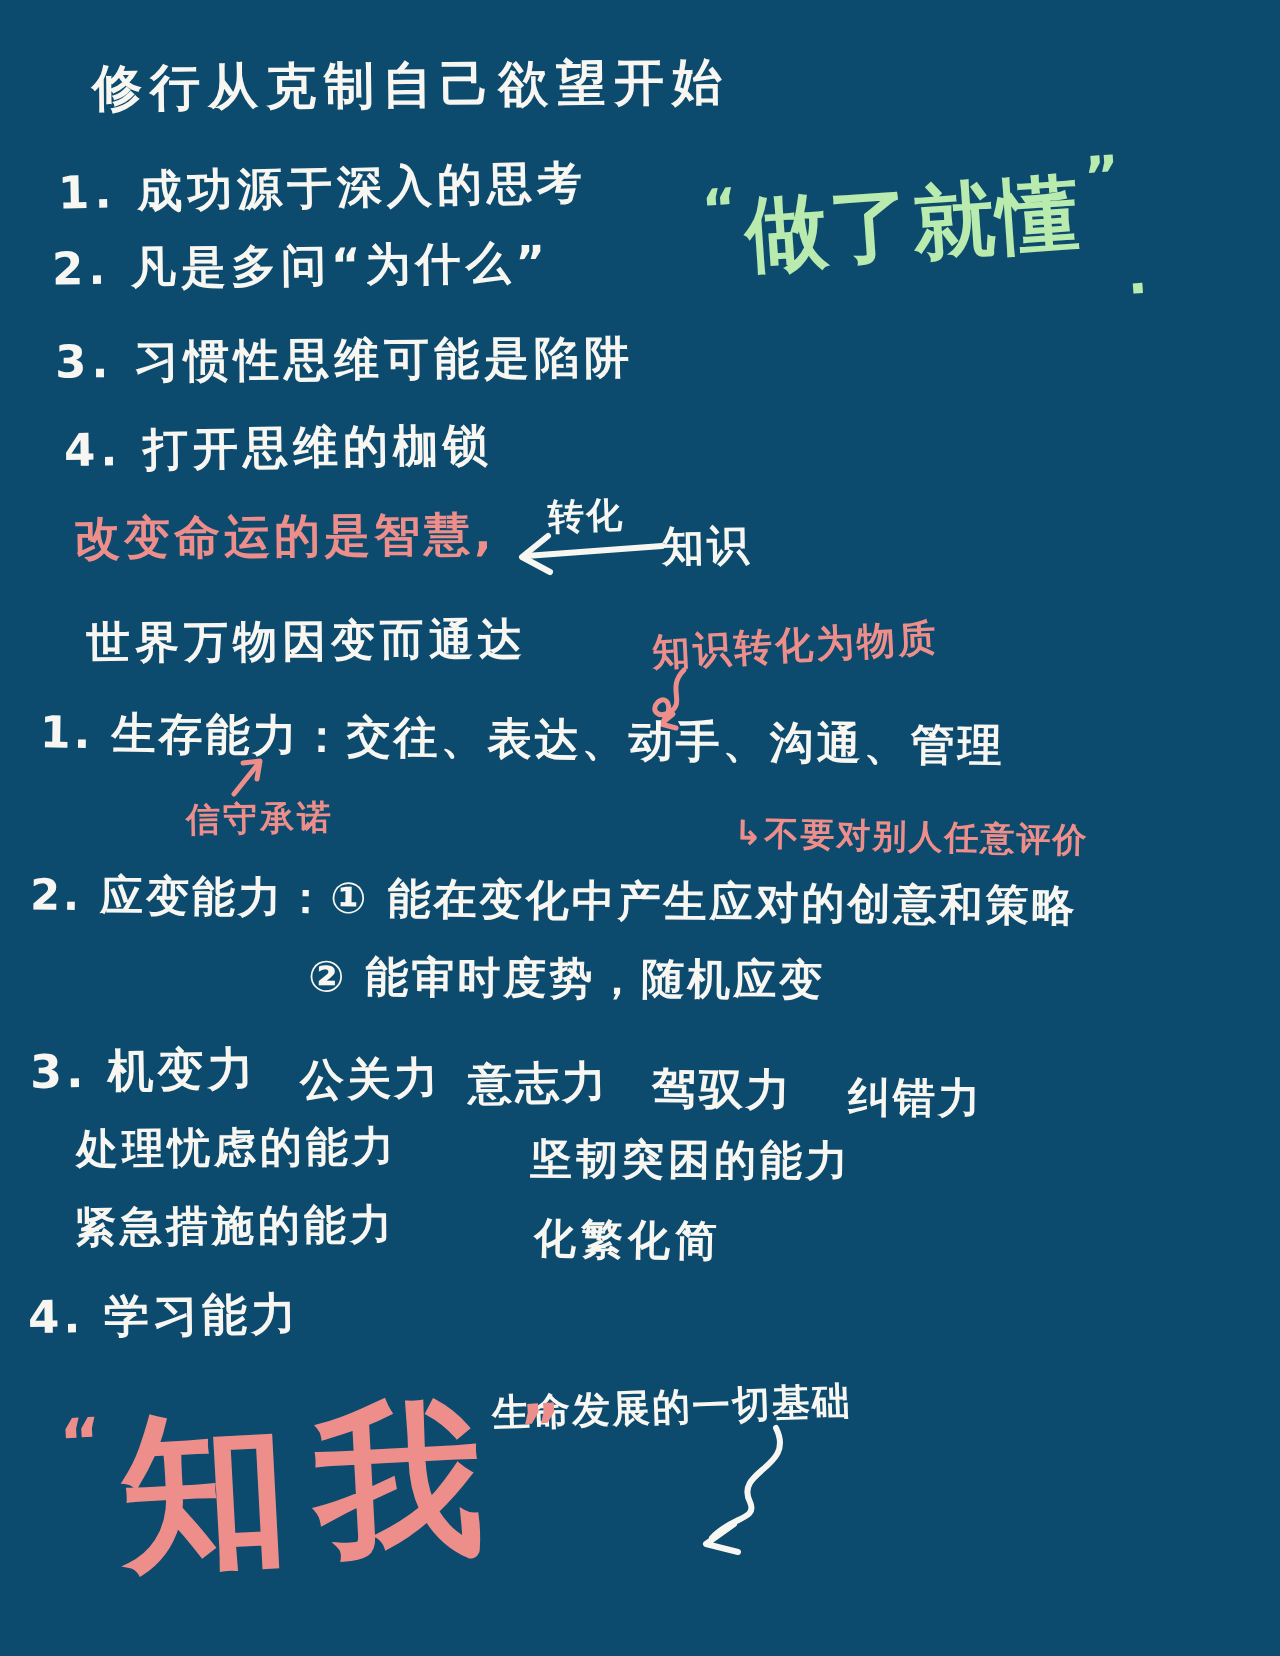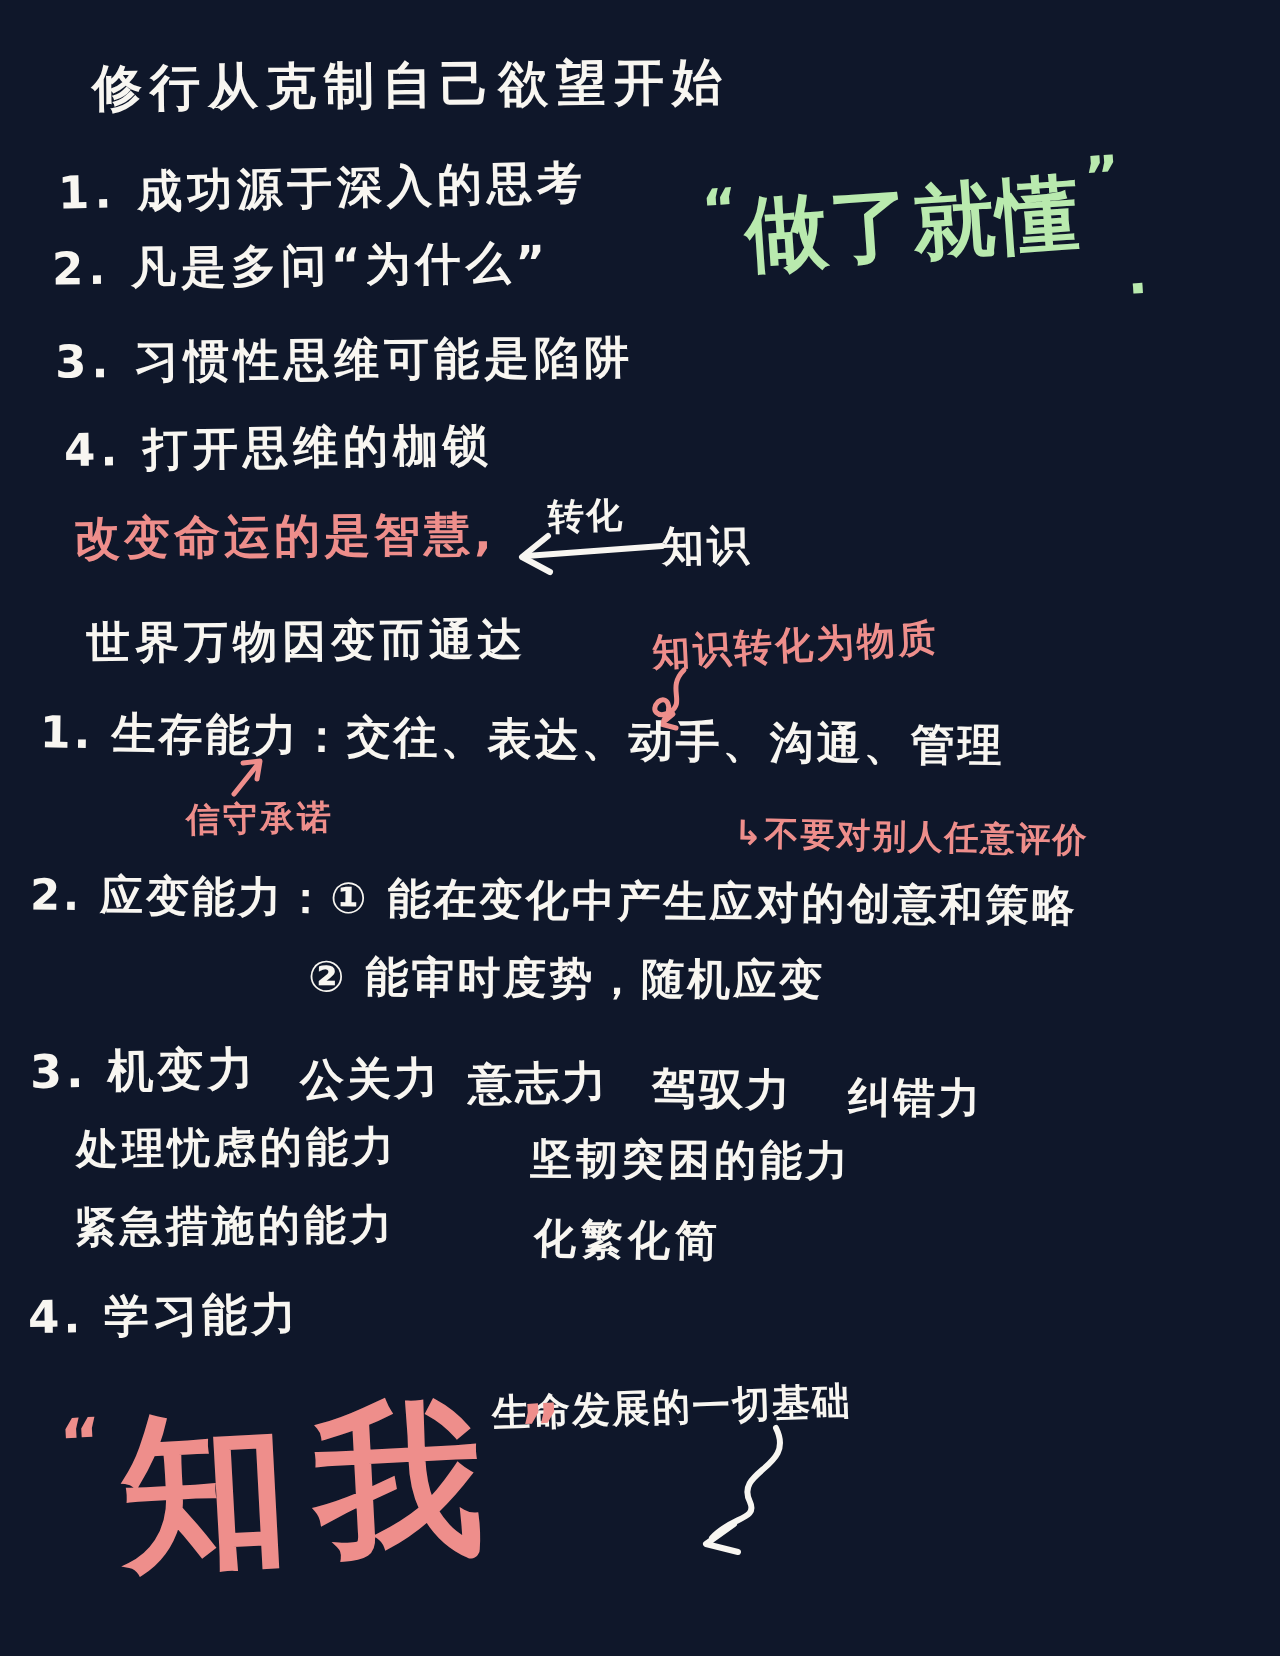--- a/index.html
+++ b/index.html
@@ -1,17 +1,17 @@
 <!DOCTYPE html>
 <html><head>
 <meta charset="utf-8">
 <style>
   html,body{margin:0;padding:0;background:#333231;}
   .canvas{
-    position:relative;width:1280px;height:1656px;background:#0f172a;overflow:hidden;
+    position:relative;width:1280px;height:1656px;background:#0c4a6e;overflow:hidden;
     font-family:"DejaVu Sans","Liberation Sans",sans-serif;
     text-align:center;
   }
   .line{position:absolute;white-space:nowrap;font-weight:600;}
   .ink{color:#f8f6f1;}
   .pink{color:#ee8e8b;}
   .green{color:#b9eaae;}
 
   .title        {left:92px;  top:52px;   font-size:50px; letter-spacing:8px; transform:rotate(-0.6deg);}
   .item1        {left:58px;  top:158px;  font-size:45px; letter-spacing:5px; transform:rotate(-1.2deg);}

